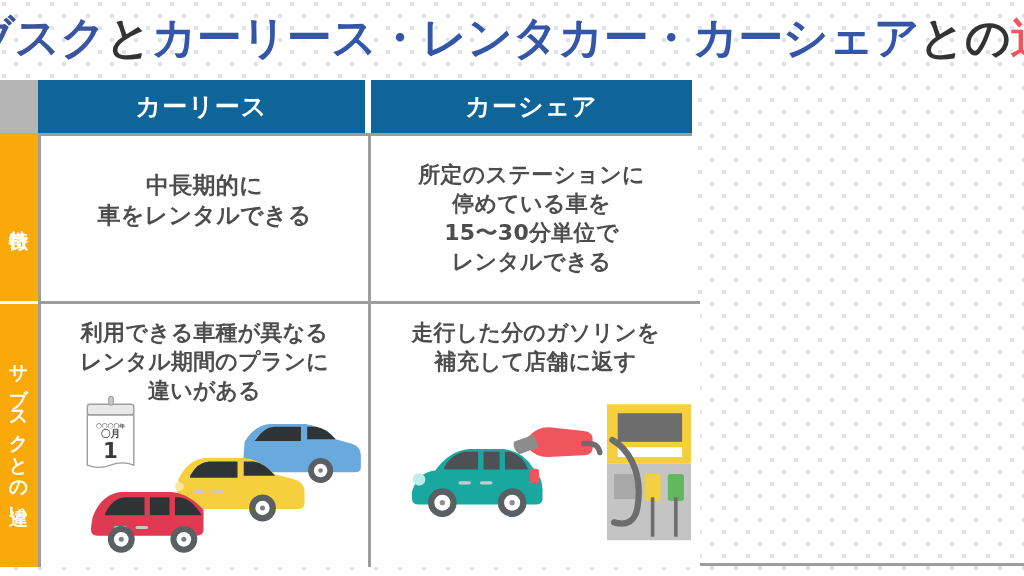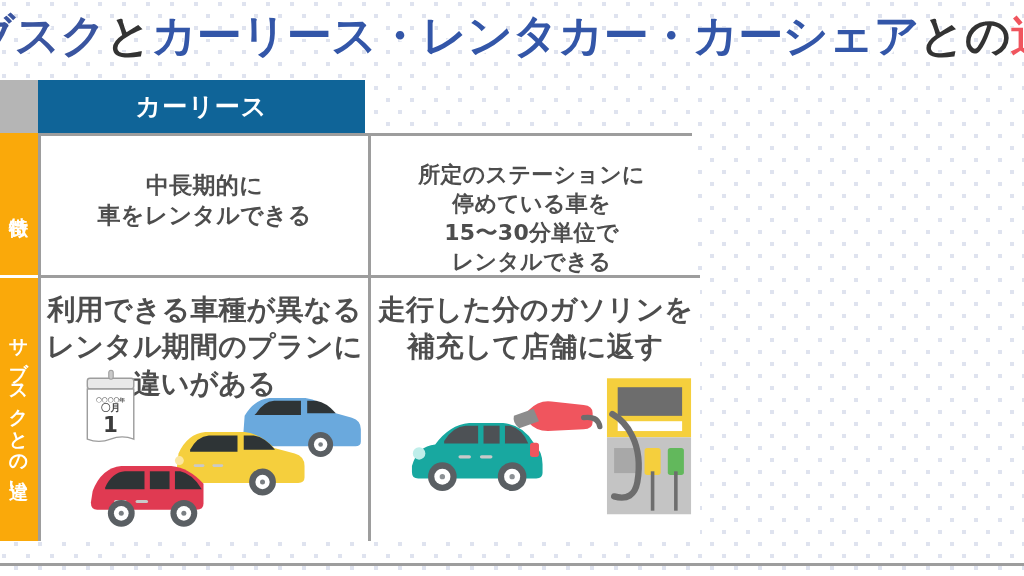--- a/index.html
+++ b/index.html
@@ -42,38 +42,38 @@
   .title-text {
     white-space: nowrap;
     font-size: 45px;
     font-weight: 700;
     letter-spacing: -0.5px;
     line-height: 1;
     transform: scaleX(1.0);
     text-shadow: 2px 2px 0 rgba(255,255,255,0.95), -1px -1px 0 rgba(255,255,255,0.85);
   }
   .t-blue { color: #3a55a0; }
-  .t-blue2 { color: #3356a8; font-family: Liberation Mono, monospace; }
+  .t-blue2 { color: #3356a8; }
   .t-dark { color: #333333; }
   .t-red  { color: #f0555e; }
 
   
   .table {
     position: absolute;
     left: 0;
     top: 80px;
     width: 1024px;
     height: 486px;
     border-bottom: 3px solid #9d9d9d;
     box-sizing: border-box;
   }
 
   .row { display: flex; width: 1024px; box-sizing: border-box; }
   .row-head { height: 53px; }
-  .row-1 { height: 142px; }
+  .row-1 { height: 168px; }
   .row-2 { height: 266px; }
 
   
   .rail {
     width: 38px;
     flex: 0 0 38px;
     box-sizing: border-box;
     position: relative;
     display: flex;
     align-items: center;
@@ -139,21 +139,21 @@
   .r1-text {
     font-size: 23px;
     margin-top: 34px;
     letter-spacing: 0.3px;
   }
   .r1-text.four-line {
     font-size: 22px;
     margin-top: 24px;
   }
   .r2-text {
-    font-size: 28px;
+    font-size: 22px;
     margin-top: 14px;
     letter-spacing: 0.2px;
   }
 
   .art {
     position: absolute;
     left: 0; right: 0; bottom: 0;
     height: 185px;
     margin-left: 32px;
   }
@@ -168,20 +168,21 @@
     <div class="title-text">
       <span class="t-blue">サブスク</span><span class="t-dark">と</span><span class="t-blue2">カーリース・レンタカー・カーシェア</span><span class="t-dark">との</span><span class="t-red">違い</span>
     </div>
   </div>
 
   <div class="table">
 
     <div class="row row-head">
       <div class="rail rail-corner"></div>
       <div class="cell c1 hcell first">カーリース</div>
+      <div class="cell c3 hcell last">カーシェア</div>
     </div>
 
     <div class="row row-1">
       <div class="rail rail-orange">
         <span class="rail-label">特徴</span>
       </div>
       <div class="cell c1 bcell firstcol">
         <div class="cell-text r1-text">中長期的に
 車をレンタルできる</div>
       </div>

